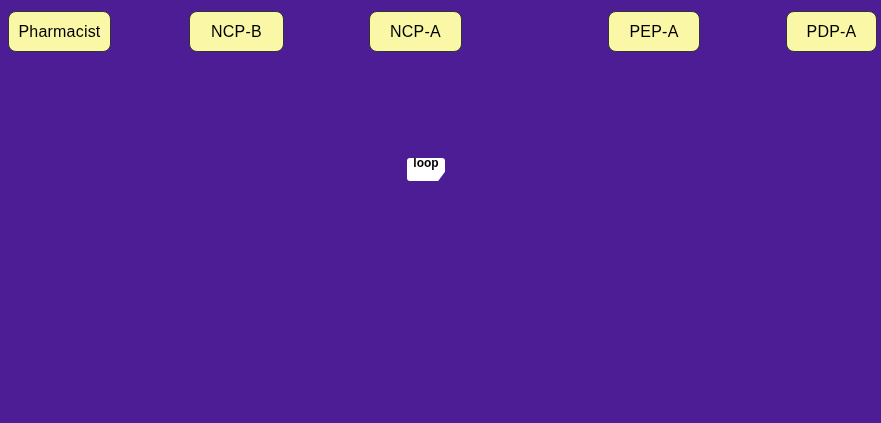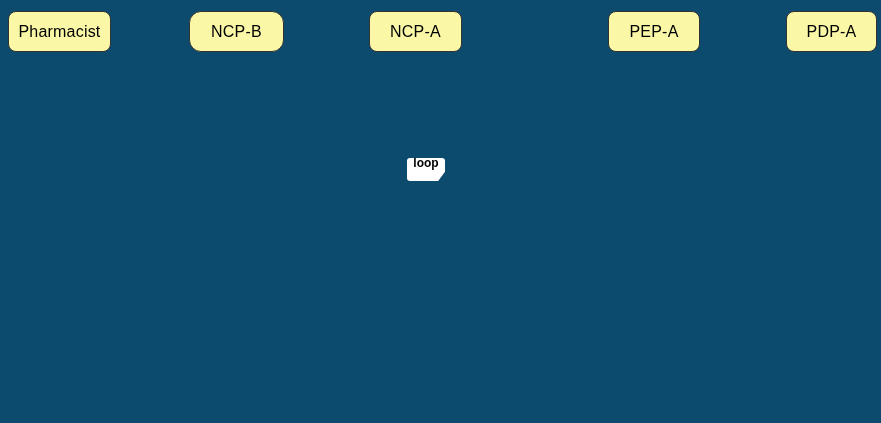--- a/index.html
+++ b/index.html
@@ -5,42 +5,42 @@
   html, body {
     margin: 0;
     padding: 0;
     background: #000000;
     font-family: "Liberation Sans", sans-serif;
   }
   .canvas {
     position: relative;
     width: 881px;
     height: 423px;
-    background: #0c4a6e;
+    background: #4c1d95;
     overflow: hidden;
   }
   .participant {
     position: absolute;
     top: 11px;
     height: 41px;
     background: #FAF8A6;
     border: 1px solid #333333;
     border-radius: 8px;
     box-sizing: border-box;
     display: flex;
     align-items: center;
     justify-content: center;
     color: #000000;
     font-size: 16px;
     font-weight: 400;
     letter-spacing: 0.2px;
     white-space: nowrap;
   }
   .p0 { left: 8px;   width: 103px; }
-  .p1 { left: 189px; width: 95px; border-radius: 12px; }
+  .p1 { left: 189px; width: 95px; }
   .p2 { left: 369px; width: 93px; }
   .p3 { left: 608px; width: 92px; }
   .p4 { left: 786px; width: 91px; }
 
   .loop-badge {
     position: absolute;
     left: 407px;
     top: 158px;
     width: 38px;
     height: 23px;

